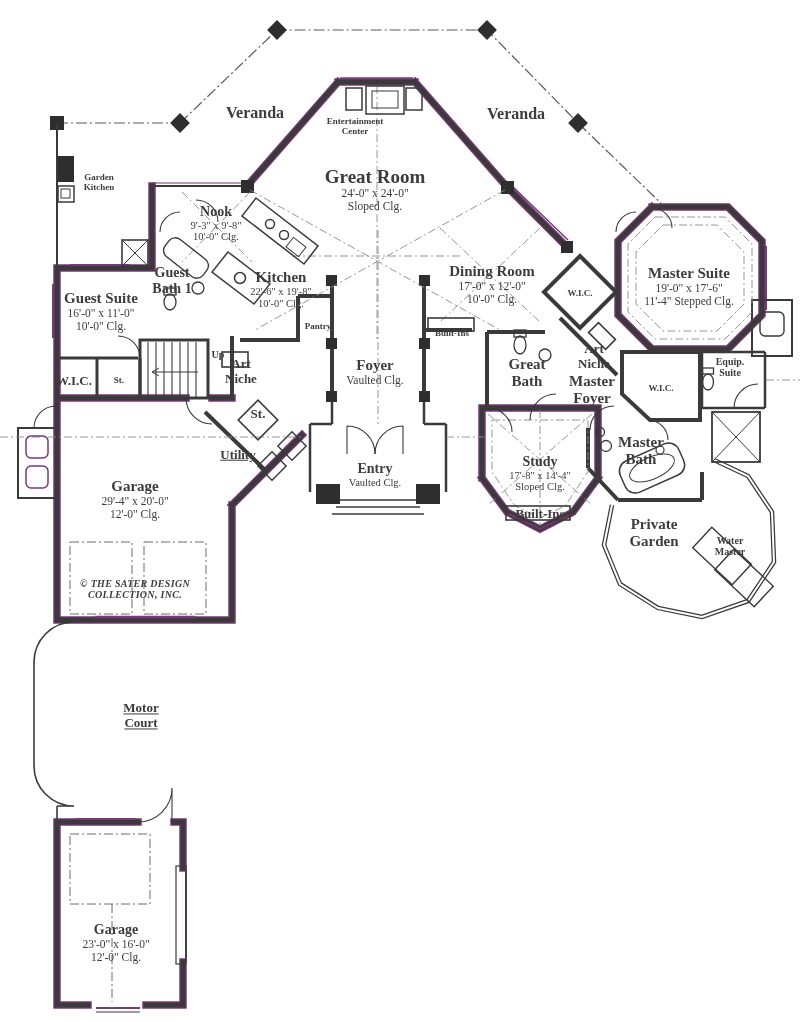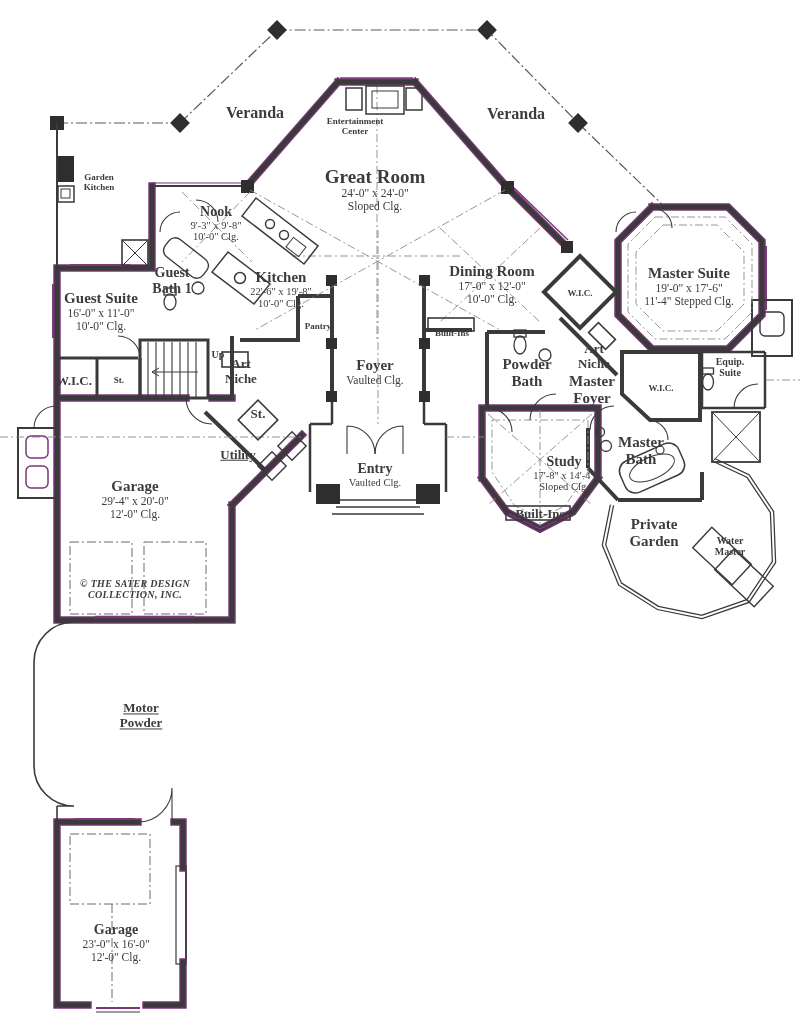--- a/index.html
+++ b/index.html
@@ -283,21 +283,21 @@
 </div>
 
 <div class="lbl s9" style="left:318px;top:326px"><span class="nm">Pantry</span></div>
 <div class="lbl s9" style="left:452px;top:333px"><span class="nm">Built-Ins</span></div>
 
 <div class="lbl" style="left:375px;top:372px">
   <div class="nm s15">Foyer</div>
   <div class="dim">Vaulted Clg.</div>
 </div>
 
-<div class="lbl s15 wrap" style="left:527px;top:373px;width:62px"><span class="nm">Powder Bath</span></div>
+<div class="lbl s15 wrap" style="left:527px;top:373px;width:62px"><span class="nm">Great Bath</span></div>
 <div class="lbl s8 wrap" style="left:594px;top:357px;width:34px"><span class="nm">Art Niche</span></div>
 <div class="lbl s15 wrap" style="left:592px;top:390px;width:58px"><span class="nm">Master Foyer</span></div>
 <div class="lbl s9" style="left:661px;top:388px"><span class="nm">W.I.C.</span></div>
 <div class="lbl s10 wrap" style="left:730px;top:367px;width:46px"><span class="nm">Equip. Suite</span></div>
 
 <div class="lbl s8" style="left:74px;top:381px"><span class="nm">W.I.C.</span></div>
 <div class="lbl s9" style="left:119px;top:380px"><span class="nm">St.</span></div>
 <div class="lbl s10" style="left:218px;top:355px"><span class="nm">Up</span></div>
 <div class="lbl s8 wrap" style="left:241px;top:372px;width:34px"><span class="nm">Art Niche</span></div>
 <div class="lbl s8" style="left:258px;top:414px"><span class="nm">St.</span></div>
@@ -308,38 +308,38 @@
   <div class="nm s15">Garage</div>
   <div class="dim">29'-4" x 20'-0"</div>
   <div class="dim">12'-0" Clg.</div>
 </div>
 
 <div class="lbl" style="left:375px;top:475px">
   <div class="nm s14">Entry</div>
   <div class="dimsm">Vaulted Clg.</div>
 </div>
 
-<div class="lbl" style="left:564px;top:474px">
+<div class="lbl" style="left:540px;top:474px">
   <div class="nm s14">Study</div>
   <div class="dimsm">17'-8" x 14'-4"</div>
   <div class="dimsm">Sloped Clg.</div>
 </div>
 <div class="lbl s8" style="left:540px;top:514px"><span class="nm">Built-Ins</span></div>
 
 <div class="lbl s15 wrap" style="left:641px;top:451px;width:60px"><span class="nm">Master Bath</span></div>
 
 <div class="lbl s15 wrap" style="left:654px;top:533px;width:66px"><span class="nm">Private Garden</span></div>
 <div class="lbl s10 wrap" style="left:730px;top:546px;width:48px"><span class="nm">Water Master</span></div>
 
 <div class="lbl s10" style="left:135px;top:589px">
   <div class="nm copy">© THE SATER DESIGN</div>
   <div class="nm copy">COLLECTION, INC.</div>
 </div>
 
-<div class="lbl s13 wrap" style="left:141px;top:716px;width:56px"><span class="nm">Motor Powder</span></div>
+<div class="lbl s13 wrap" style="left:141px;top:716px;width:56px"><span class="nm">Motor Court</span></div>
 
 <div class="lbl" style="left:116px;top:943px">
   <div class="nm s14">Garage</div>
   <div class="dim">23'-0" x 16'-0"</div>
   <div class="dim">12'-0" Clg.</div>
 </div>
 
 </div>
 
 </body></html>

